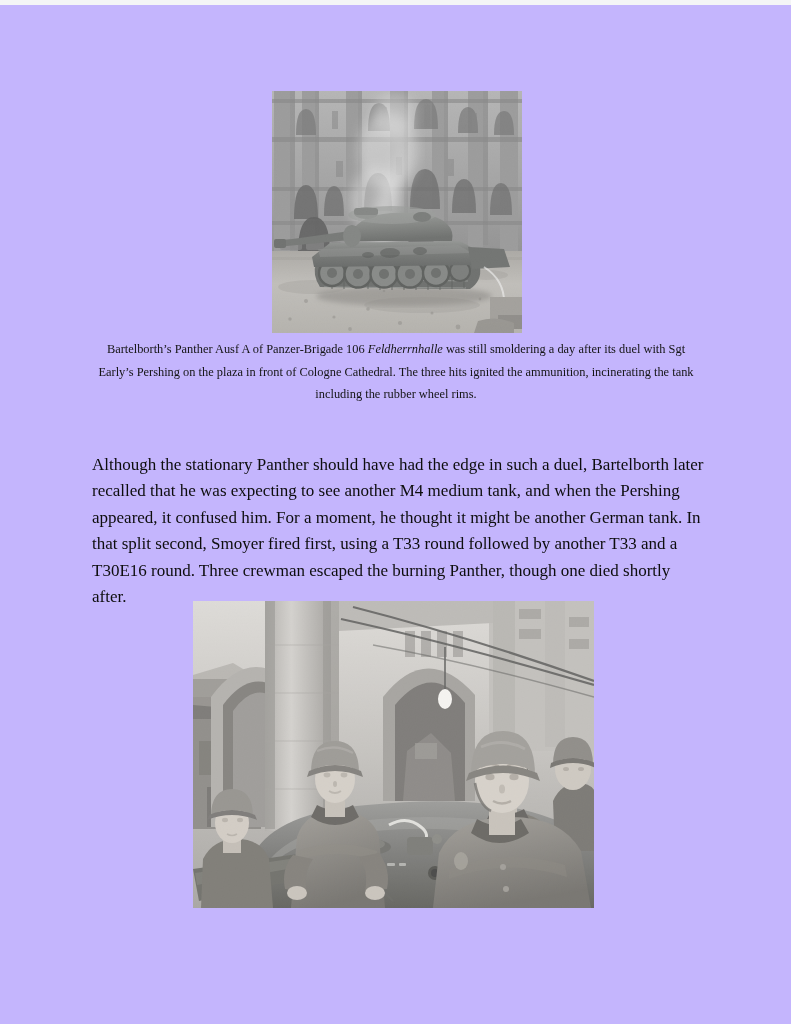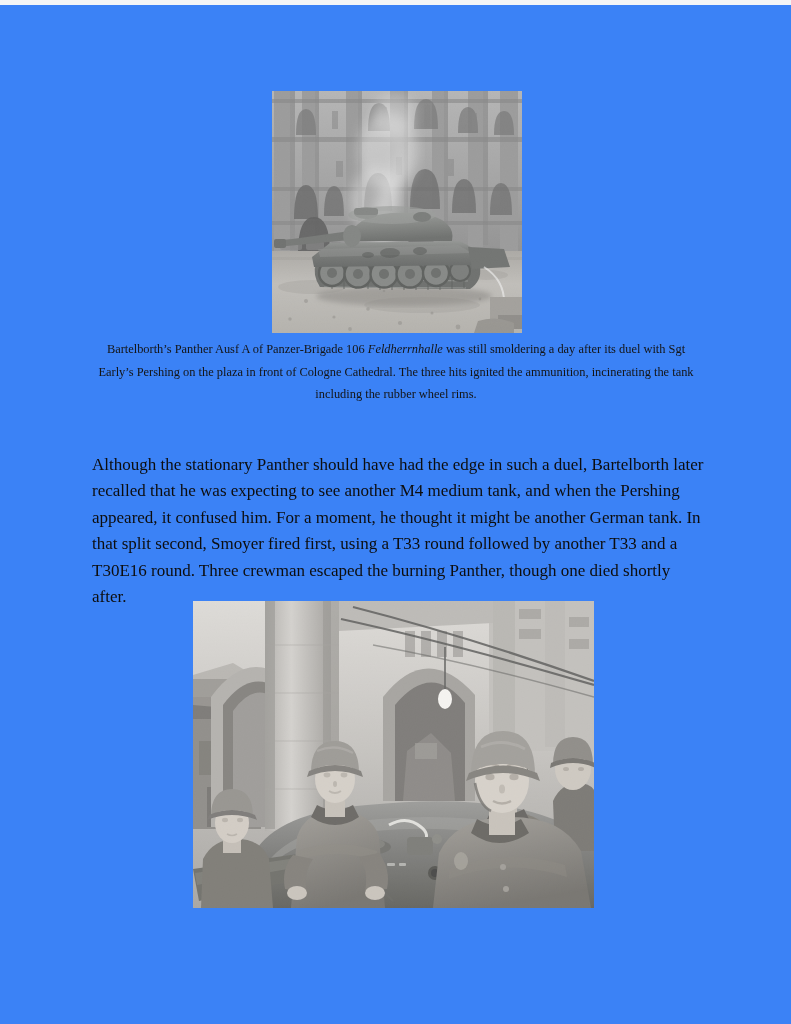--- a/index.html
+++ b/index.html
@@ -11,21 +11,21 @@
     width: 791px;
     height: 1024px;
     position: relative;
     font-family: "Liberation Serif", "DejaVu Serif", serif;
     color: #000000;
     overflow: hidden;
   }
   .page {
     position: absolute;
     inset: 0;
-    background: #3b82f6;
+    background: #c4b5fd;
   }
   .scan-edge-top {
     position: absolute;
     top: 0; left: 0; right: 0;
     height: 5px;
     background: #f4f5f6;
   }
 
   
   .figure-top {

